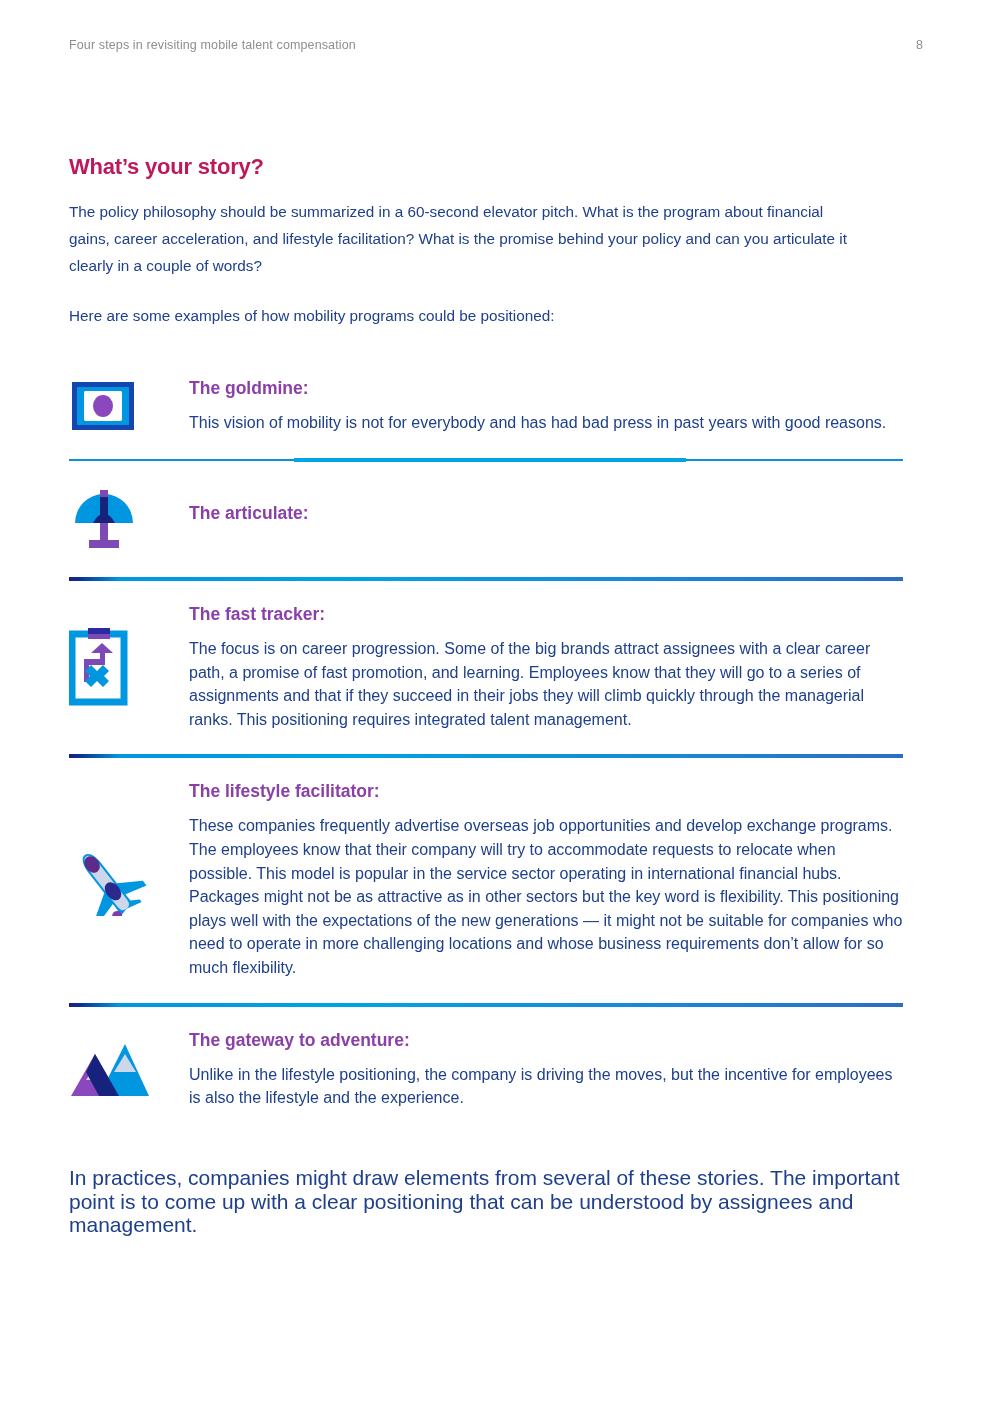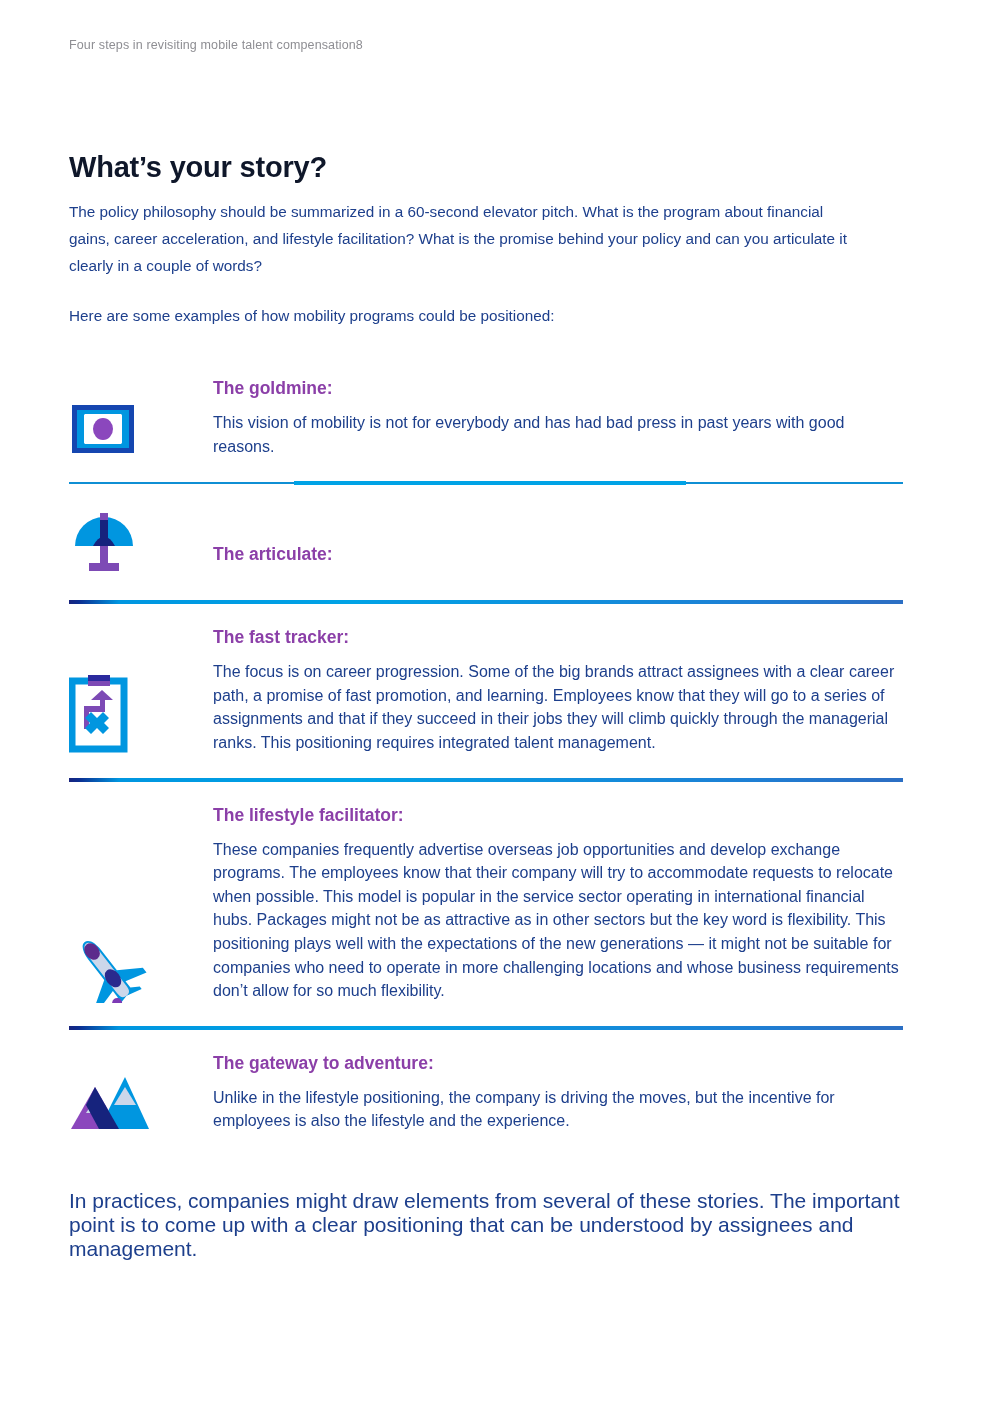--- a/index.html
+++ b/index.html
@@ -21,21 +21,21 @@
   }
 
   
   .running-head {
     position: absolute;
     top: 38px;
     left: 69px;
     right: 69px;
     display: flex;
     align-items: baseline;
-    justify-content: flex-start;
+    justify-content: space-between;
   }
   .running-head-title {
     font-size: 12.5px;
     color: #8e8e93;
     letter-spacing: 0.12px;
   }
   .running-head-page {
     font-size: 12.5px;
     color: #8e8e93;
   }
@@ -43,24 +43,24 @@
   
   .content {
     position: absolute;
     top: 150px;
     left: 69px;
     width: 834px;
   }
 
   h1.section-title {
     margin: 0 0 14px 0;
-    font-size: 29px;
+    font-size: 22px;
     line-height: 34px;
     font-weight: bold;
-    color: #0f172a;
+    color: #be185d;
     letter-spacing: -0.2px;
   }
 
   p.intro {
     margin: 0;
     font-size: 15.3px;
     line-height: 27px;
     color: #1d3f8c;
     max-width: 790px;
   }
@@ -68,22 +68,21 @@
     margin-top: 23px;
   }
 
   
   .stories {
     margin-top: 46px;
   }
   .story {
     position: relative;
     display: flex;
-    align-items: flex-end;
-    gap: 24px;
+    align-items: center;
   }
   .story-icon {
     flex: 0 0 120px;
     width: 120px;
     padding-top: 2px;
     display: flex;
     justify-content: flex-start;
     align-items: flex-start;
   }
   .story-body {

